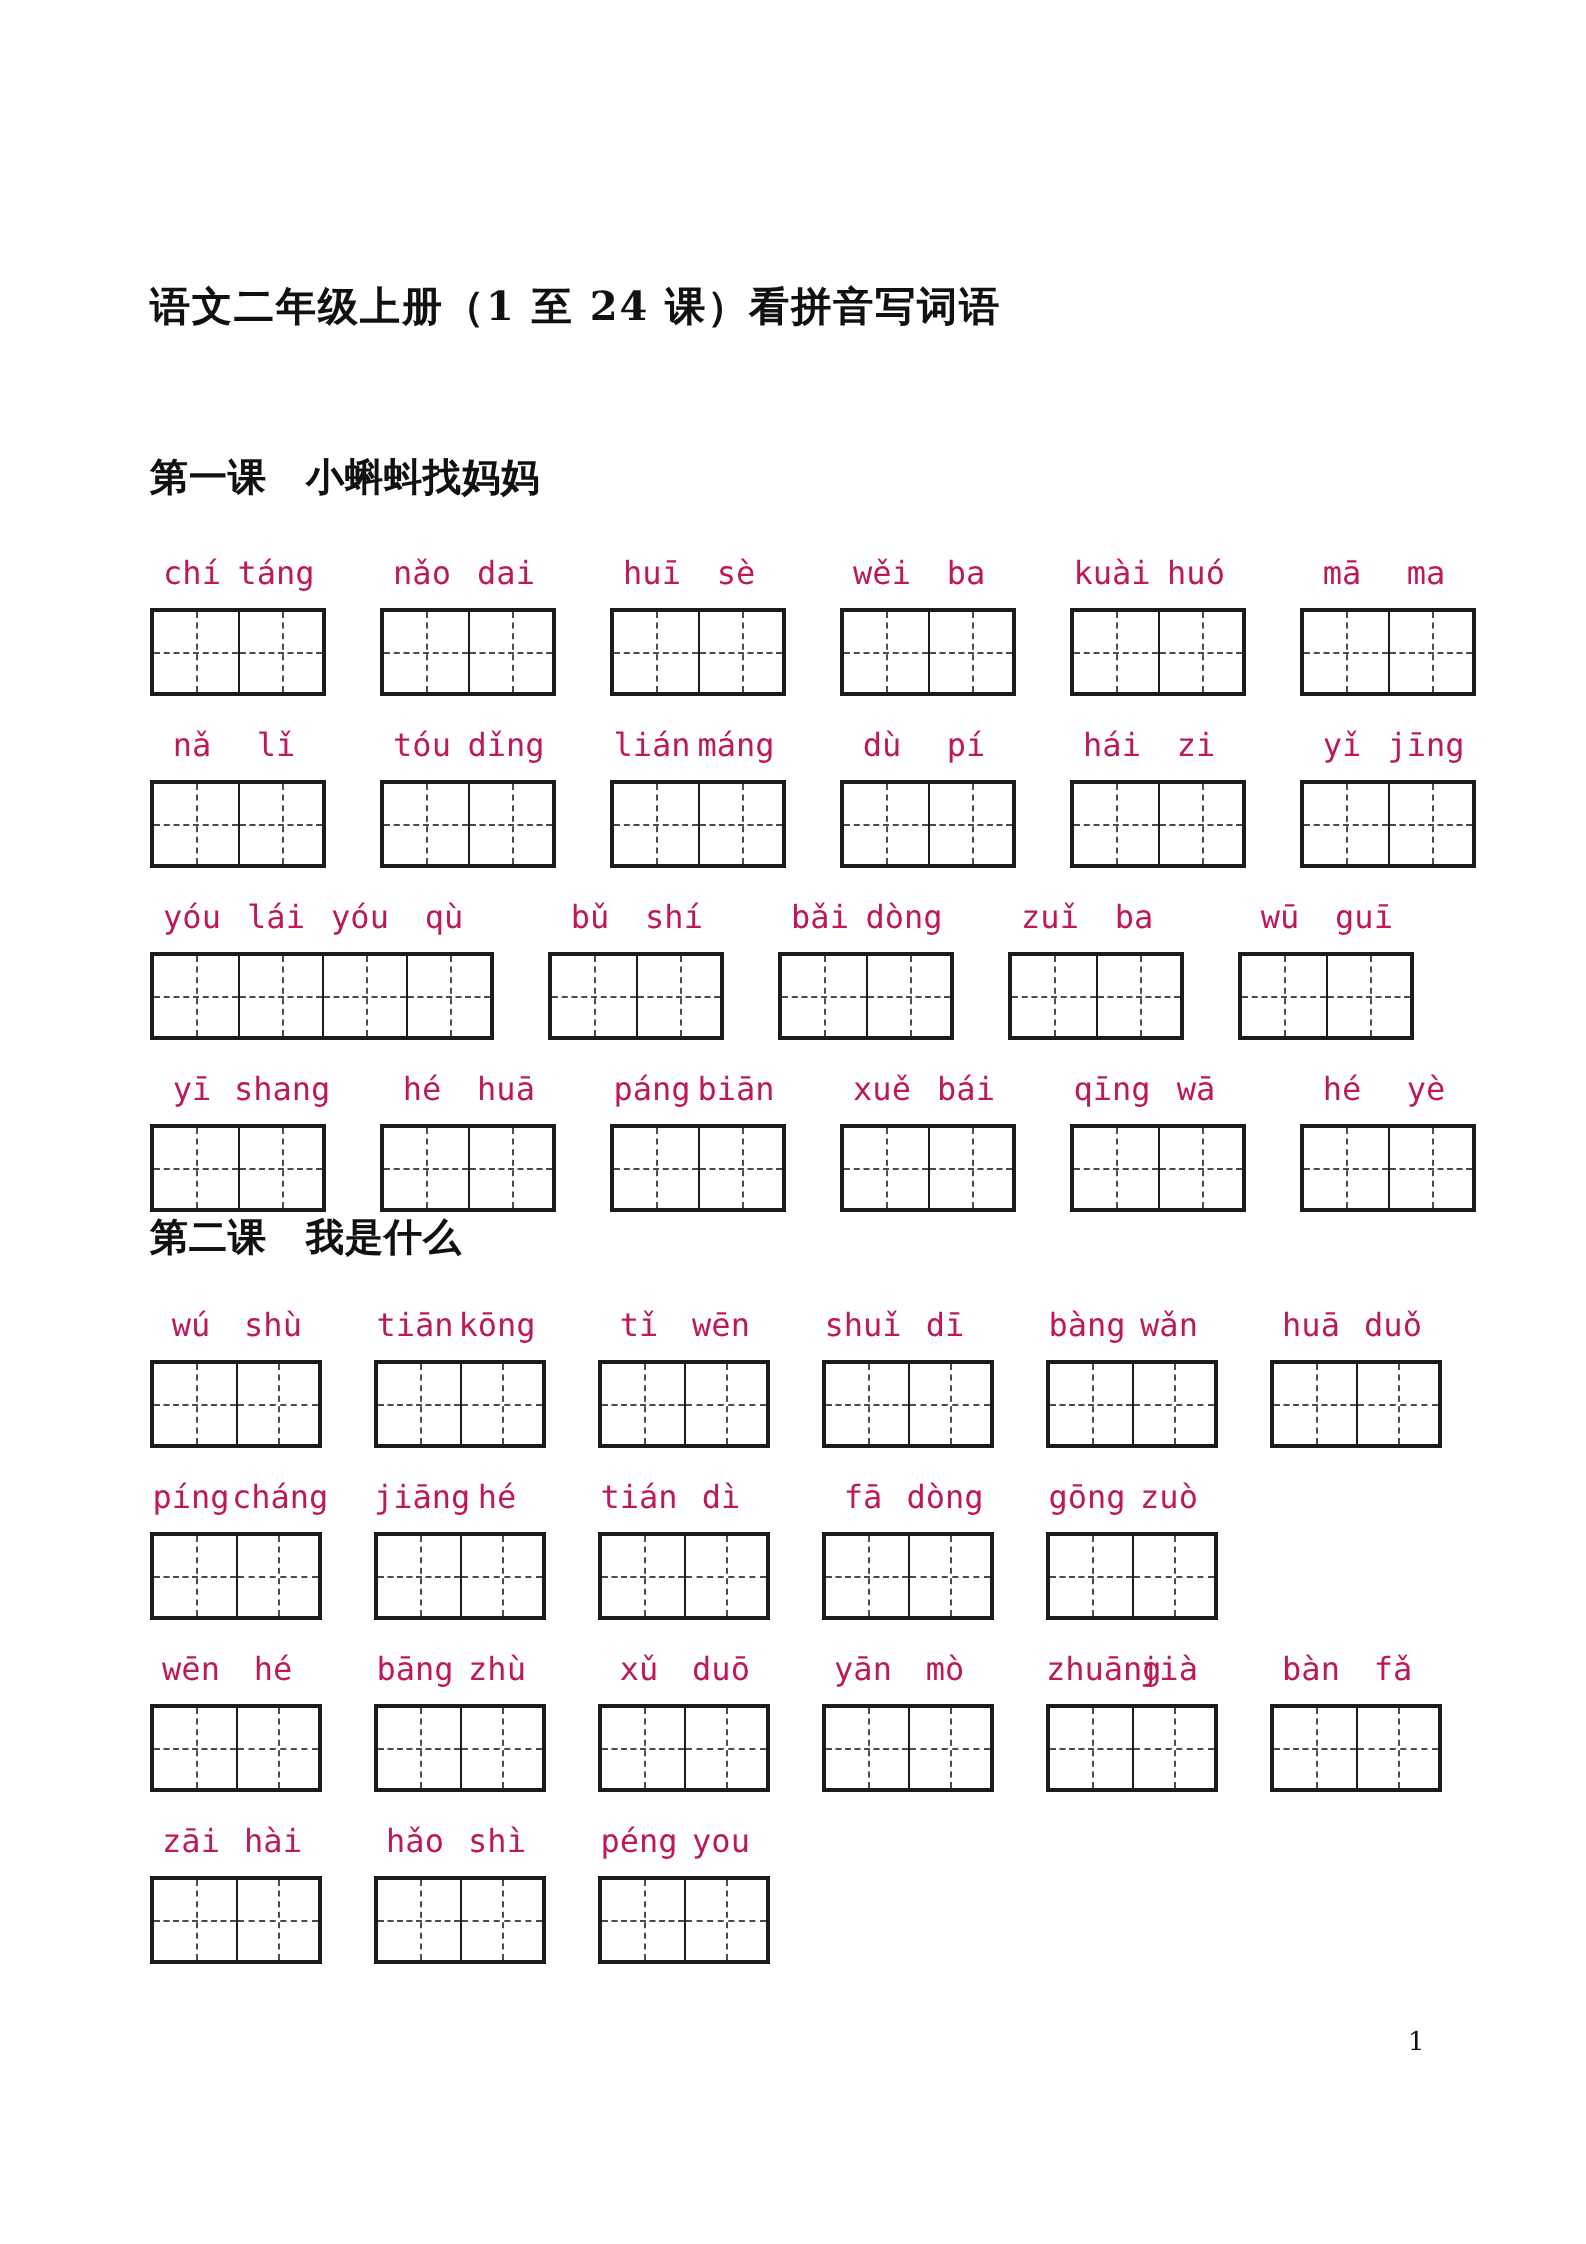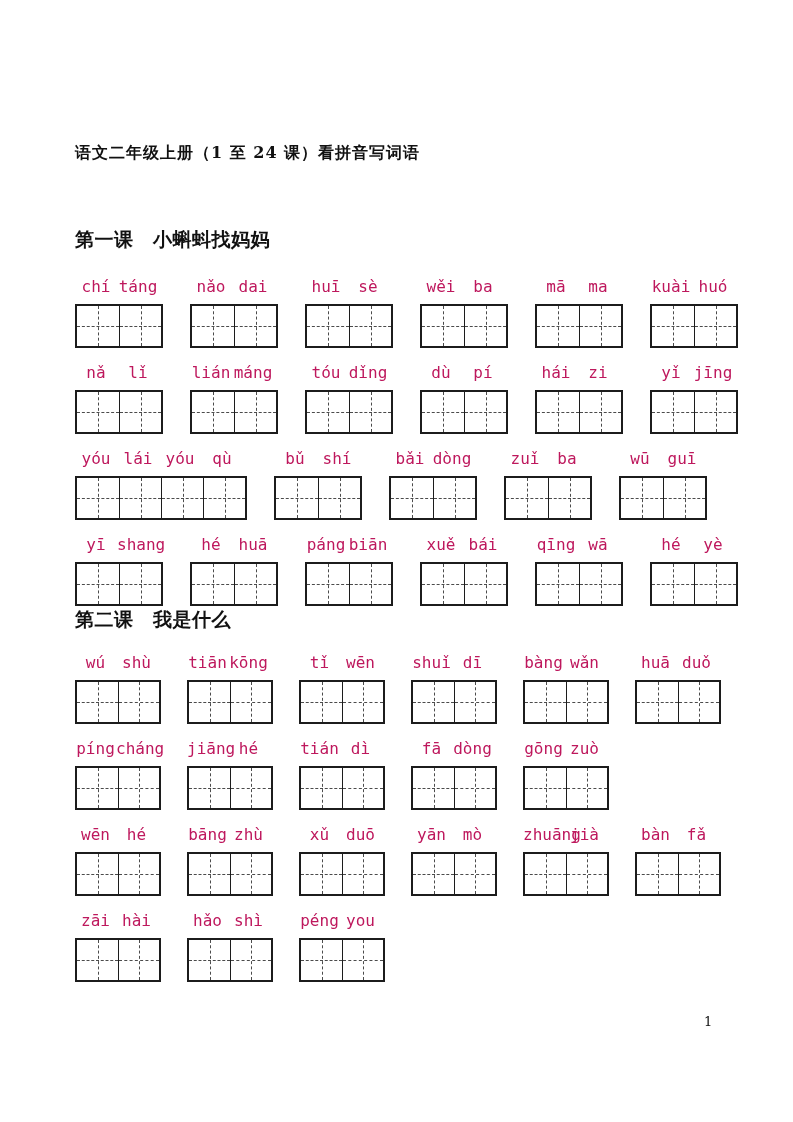--- a/index.html
+++ b/index.html
@@ -13,21 +13,21 @@
     background: #ffffff;
     font-family: "DejaVu Serif", "Liberation Serif", serif;
     color: #111;
     overflow: hidden;
   }
 
   .content { padding: 138px 40px 0 75px; }
 
   .title {
     margin: 0;
-    font-size: 16px;
+    font-size: 20px;
     line-height: 30px;
     font-weight: bold;
     letter-spacing: 1px;
   }
 
   .section { --cell-w: 42px; --cell-h: 40px; --gap: 27px; --first-row-gap: 24px; }
   .section.alt { --cell-w: 41px; --cell-h: 40px; --gap: 26px; --first-row-gap: 20px; }
 
   .section-heading {
     font-size: 19px;
@@ -144,64 +144,64 @@
                 <span class="pinyin-syllable">wěi</span>
                 <span class="pinyin-syllable">ba</span>
               </div>
               <div class="writing-grid">
                 <div class="grid-cell"></div>
                 <div class="grid-cell"></div>
               </div>
             </div>
             <div class="word-group">
               <div class="pinyin-row">
+                <span class="pinyin-syllable">kuài</span>
+                <span class="pinyin-syllable">huó</span>
+              </div>
+              <div class="writing-grid">
+                <div class="grid-cell"></div>
+                <div class="grid-cell"></div>
+              </div>
+            </div>
+            <div class="word-group">
+              <div class="pinyin-row">
                 <span class="pinyin-syllable">mā</span>
                 <span class="pinyin-syllable">ma</span>
               </div>
               <div class="writing-grid">
                 <div class="grid-cell"></div>
                 <div class="grid-cell"></div>
               </div>
             </div>
-            <div class="word-group">
-              <div class="pinyin-row">
-                <span class="pinyin-syllable">kuài</span>
-                <span class="pinyin-syllable">huó</span>
-              </div>
-              <div class="writing-grid">
-                <div class="grid-cell"></div>
-                <div class="grid-cell"></div>
-              </div>
-            </div>
           </div>
           <div class="word-row">
             <div class="word-group">
               <div class="pinyin-row">
                 <span class="pinyin-syllable">nǎ</span>
                 <span class="pinyin-syllable">lǐ</span>
               </div>
               <div class="writing-grid">
                 <div class="grid-cell"></div>
                 <div class="grid-cell"></div>
               </div>
             </div>
             <div class="word-group">
               <div class="pinyin-row">
+                <span class="pinyin-syllable">tóu</span>
+                <span class="pinyin-syllable">dǐng</span>
+              </div>
+              <div class="writing-grid">
+                <div class="grid-cell"></div>
+                <div class="grid-cell"></div>
+              </div>
+            </div>
+            <div class="word-group">
+              <div class="pinyin-row">
                 <span class="pinyin-syllable">lián</span>
                 <span class="pinyin-syllable">máng</span>
-              </div>
-              <div class="writing-grid">
-                <div class="grid-cell"></div>
-                <div class="grid-cell"></div>
-              </div>
-            </div>
-            <div class="word-group">
-              <div class="pinyin-row">
-                <span class="pinyin-syllable">tóu</span>
-                <span class="pinyin-syllable">dǐng</span>
               </div>
               <div class="writing-grid">
                 <div class="grid-cell"></div>
                 <div class="grid-cell"></div>
               </div>
             </div>
             <div class="word-group">
               <div class="pinyin-row">
                 <span class="pinyin-syllable">dù</span>
                 <span class="pinyin-syllable">pí</span>

